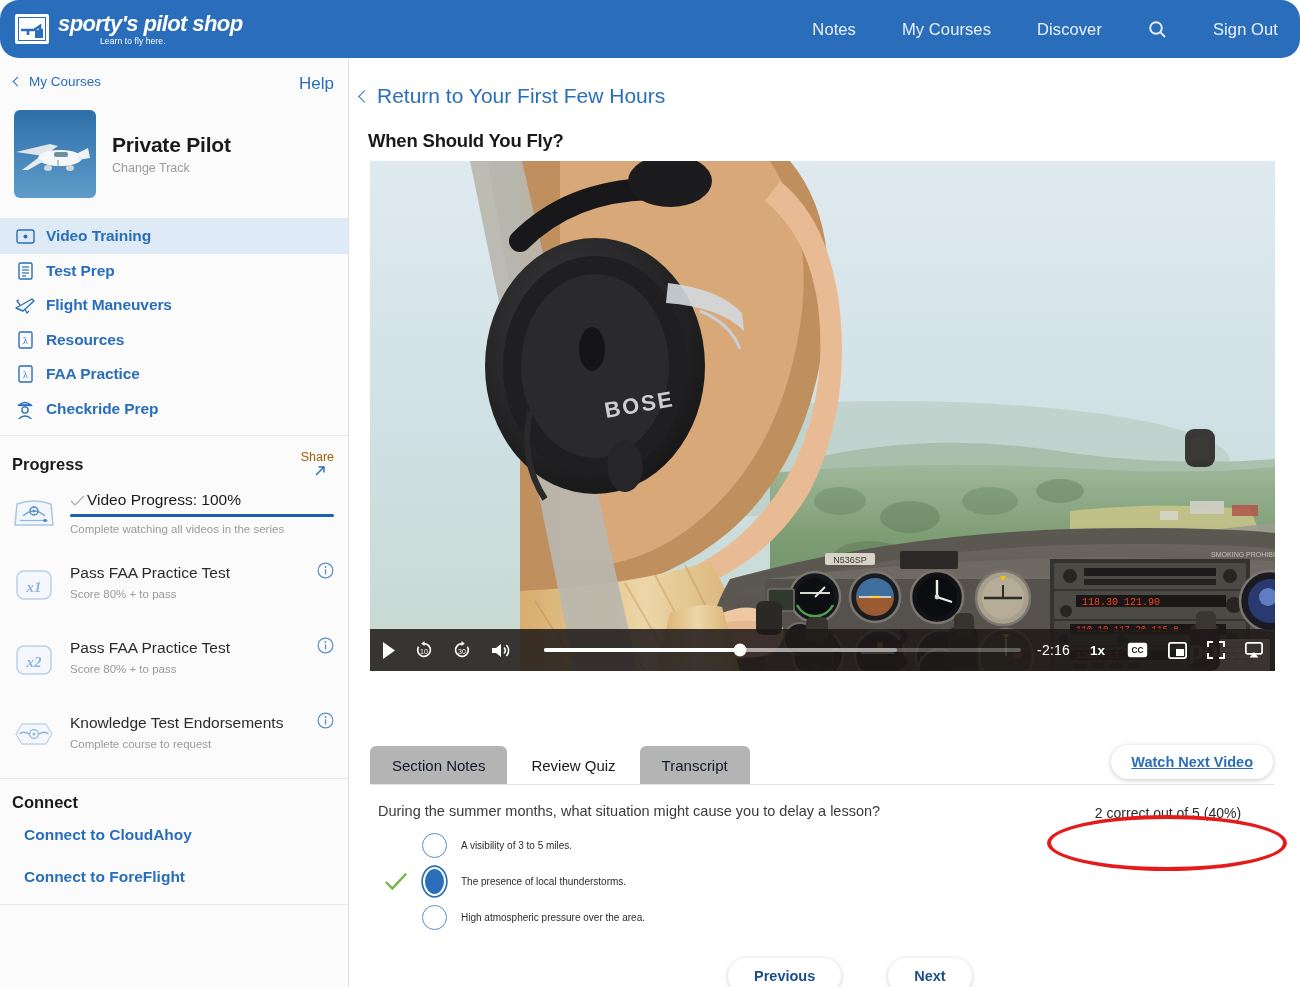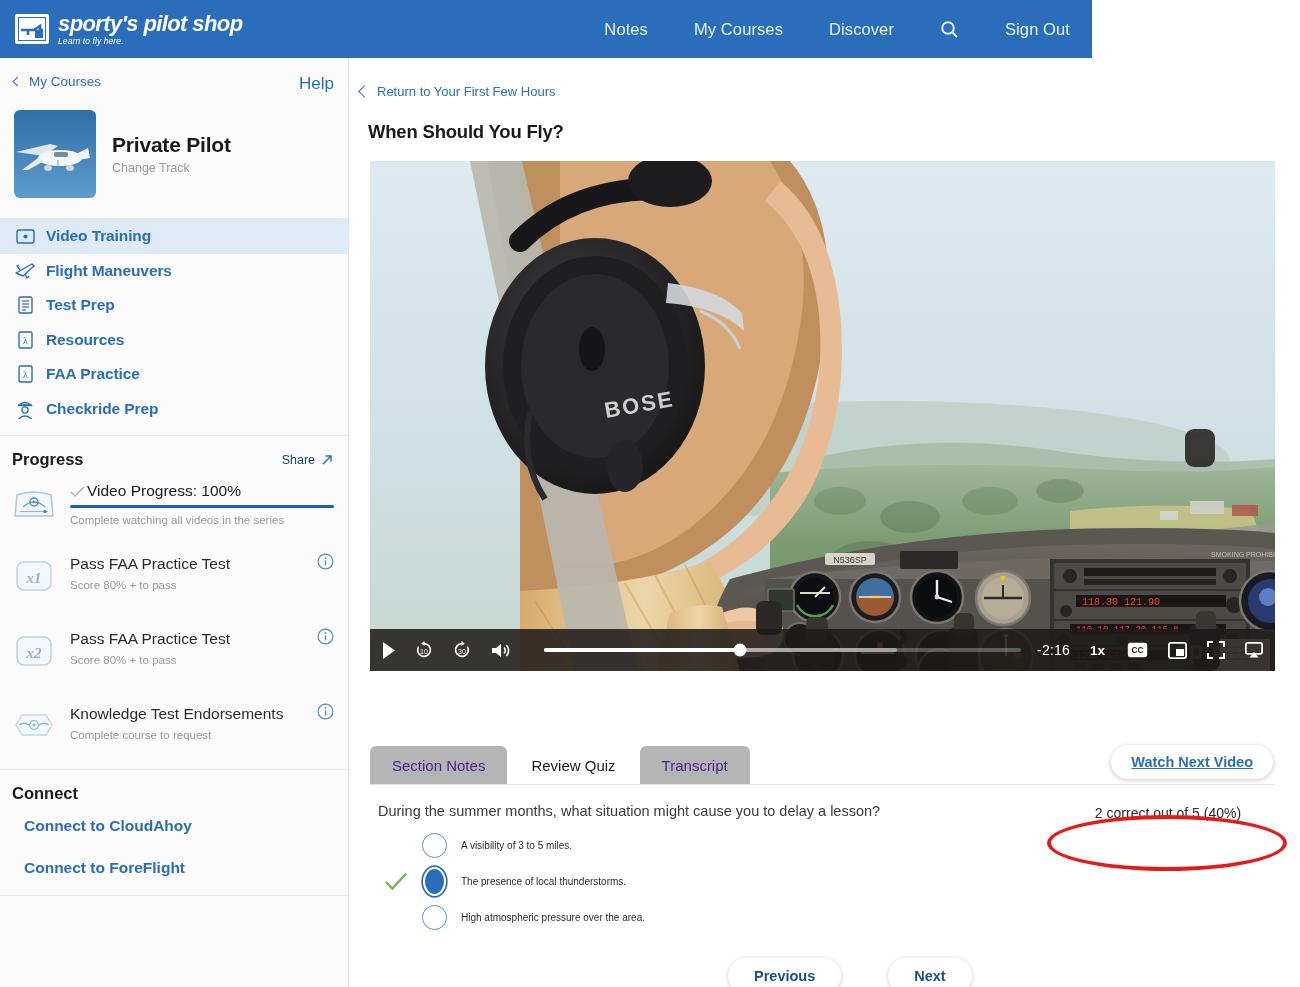--- a/index.html
+++ b/index.html
@@ -6,38 +6,38 @@
   html, body {
     width: 1300px; height: 987px;
     font-family: "Liberation Sans", sans-serif;
     background: #ffffff;
     overflow: hidden;
   }
 
   
   .topbar {
     position: absolute; top: 0; left: 0;
-    width: 1092px; height: 58px;
+    width: 1300px; height: 58px;
     background: #2a6ebb;
-    display: flex; align-items: center;
+    display: flex; align-items: center; border-radius: 19px;
   }
   .logo-wrap { display: flex; align-items: center; padding-left: 15px; }
   .logo-mark {
     width: 34px; height: 30px; background: #ffffff; border-radius: 2px;
     position: relative; margin-right: 9px;
   }
   .logo-mark svg { position: absolute; top: 3px; left: 3px; }
   .logo-text { display: flex; flex-direction: column; line-height: 1; }
   .logo-main {
     color: #ffffff; font-size: 22px; font-weight: bold;
     letter-spacing: -0.6px; font-style: italic;
   }
   .logo-sub {
-    color: #ffffff; font-size: 8.5px; font-style: italic;
-    margin-top: 2px; letter-spacing: 0.1px;
+    color: #ffffff; font-size: 8.5px; 
+    margin-top: 2px; margin-left: 42px; letter-spacing: 0.1px;
   }
   .nav { margin-left: auto; display: flex; align-items: center; padding-right: 22px; }
   .nav-item {
     color: #eaf1f9; font-size: 16.5px; margin-left: 46px;
     cursor: pointer; letter-spacing: 0.1px;
   }
   .nav-search { margin-left: 46px; cursor: pointer; display: flex; align-items: center; }
 
   
   .sidebar {
@@ -87,22 +87,22 @@
     width: 26px; flex: none; display: flex; align-items: center; justify-content: center;
     margin-right: 8px;
   }
   .sb-label { color: #2a6ebb; font-size: 15.5px; font-weight: bold; letter-spacing: -0.1px; }
 
   
   .sec { border-top: 1px solid #e8e8e8; }
   .sec-head { display: flex; align-items: center; padding: 14px 14px 10px 12px; }
   .sec-title { font-size: 16.5px; font-weight: bold; color: #1a1a1a; }
   .share-link {
-    margin-left: auto; color: #0c4a6e; font-size: 12.5px;
-    display: flex; align-items: center; cursor: pointer;
+    margin-left: auto; color: #a16207; font-size: 12.5px;
+    display: flex; align-items: center; cursor: pointer; flex-direction: column;
   }
   .prog-item { display: flex; align-items: flex-start; padding: 3px 14px 13px 12px; }
   .prog-ico { width: 48px; flex: none; margin-right: 10px; padding-top: 4px; }
   .prog-body { flex: 1; min-width: 0; }
   .prog-title-row { display: flex; align-items: center; }
   .prog-title { font-size: 15.5px; color: #2b2b2b; }
   .prog-title.done { color: #1a1a1a; }
   .check-mark { margin-right: 2px; display: inline-flex; }
   .prog-bar {
     height: 3px; background: #1a63b4; border-radius: 2px;
@@ -115,21 +115,21 @@
   .connect-link {
     color: #2a6ebb; font-size: 15.5px; font-weight: bold;
     padding: 0 14px 0 24px; line-height: 42px; cursor: pointer;
   }
 
   
   .crumb {
     display: flex; align-items: center;
     padding: 26px 0 0 10px; cursor: pointer;
   }
-  .crumb-text { color: #2a6ebb; font-size: 13px; }
+  .crumb-text { color: #2a6ebb; font-size: 21px; }
   .video-title {
     font-size: 18.5px; font-weight: bold; color: #1a1a1a;
     padding: 22px 0 0 18px; letter-spacing: -0.2px;
   }
 
   
   .video-wrap {
     position: absolute; left: 20px; top: 103px;
     width: 905px; height: 510px;
     background: #000; overflow: hidden;
@@ -154,21 +154,21 @@
   }
   .time { color: #fff; font-size: 14px; margin-right: 20px; flex: none; letter-spacing: 0.2px; }
   .speed { color: #fff; font-size: 13.5px; font-weight: bold; margin-right: 22px; flex: none; cursor: pointer; }
   .ctl-r { flex: none; margin-right: 20px; cursor: pointer; display: flex; align-items: center; }
   .ctl-r:last-child { margin-right: 0; }
 
   
   .tabs { position: absolute; left: 20px; top: 688px; display: flex; align-items: flex-end; }
   .tab {
     height: 38px; padding: 0 22px; display: flex; align-items: center;
-    font-size: 15px; color: #4c1d95; background: #b4b4b4;
+    font-size: 15px; color: #0f172a; background: #b4b4b4;
     border-radius: 6px 6px 0 0; cursor: pointer; margin-right: 2px;
   }
   .tab.active { background: #ffffff; color: #1a1a1a; }
   .tab-rule {
     position: absolute; left: 20px; top: 726px; width: 905px;
     height: 1px; background: #e4e4e4;
   }
   .watch-next {
     position: absolute; right: 27px; top: 687px;
     height: 34px; padding: 0 20px; display: flex; align-items: center;
@@ -302,40 +302,40 @@
         <svg width="19" height="15" viewBox="0 0 19 15">
           <rect x="1" y="1" width="17" height="13" rx="2" fill="none" stroke="#2a6ebb" stroke-width="1.4"></rect>
           <circle cx="9.5" cy="7.5" r="2" fill="#2a6ebb"></circle>
         </svg>
       </span>
       <span class="sb-label">Video Training</span>
     </div>
 
     <div class="sb-item">
       <span class="sb-ico">
-        <svg width="22" height="19" viewBox="0 0 22 19">
-          <path d="M2 12 L18 3 L20 5 L9 15 Z" fill="none" stroke="#2a6ebb" stroke-width="1.4" stroke-linejoin="round"></path>
-          <path d="M6 9 L3 5 L5 4" fill="none" stroke="#2a6ebb" stroke-width="1.3"></path>
-          <path d="M11 13 L13 17 L15 15" fill="none" stroke="#2a6ebb" stroke-width="1.3"></path>
-        </svg>
-      </span>
-      <span class="sb-label">Flight Maneuvers</span>
-    </div>
-
-    <div class="sb-item">
-      <span class="sb-ico">
         <svg width="15" height="18" viewBox="0 0 15 18">
           <rect x="1" y="1" width="13" height="16" rx="1.5" fill="none" stroke="#2a6ebb" stroke-width="1.4"></rect>
           <line x1="4" y1="5" x2="11" y2="5" stroke="#2a6ebb" stroke-width="1.2"></line>
           <line x1="4" y1="8" x2="11" y2="8" stroke="#2a6ebb" stroke-width="1.2"></line>
           <line x1="4" y1="11" x2="11" y2="11" stroke="#2a6ebb" stroke-width="1.2"></line>
           <line x1="4" y1="14" x2="8" y2="14" stroke="#2a6ebb" stroke-width="1.2"></line>
         </svg>
       </span>
       <span class="sb-label">Test Prep</span>
+    </div>
+
+    <div class="sb-item">
+      <span class="sb-ico">
+        <svg width="22" height="19" viewBox="0 0 22 19">
+          <path d="M2 12 L18 3 L20 5 L9 15 Z" fill="none" stroke="#2a6ebb" stroke-width="1.4" stroke-linejoin="round"></path>
+          <path d="M6 9 L3 5 L5 4" fill="none" stroke="#2a6ebb" stroke-width="1.3"></path>
+          <path d="M11 13 L13 17 L15 15" fill="none" stroke="#2a6ebb" stroke-width="1.3"></path>
+        </svg>
+      </span>
+      <span class="sb-label">Flight Maneuvers</span>
     </div>
 
     <div class="sb-item">
       <span class="sb-ico">
         <svg width="15" height="18" viewBox="0 0 15 18">
           <rect x="1" y="1" width="13" height="16" rx="1.5" fill="none" stroke="#2a6ebb" stroke-width="1.4"></rect>
           <text x="7.5" y="13" font-size="10" font-family="Liberation Serif, serif" fill="#2a6ebb" text-anchor="middle">λ</text>
         </svg>
       </span>
       <span class="sb-label">Resources</span>

